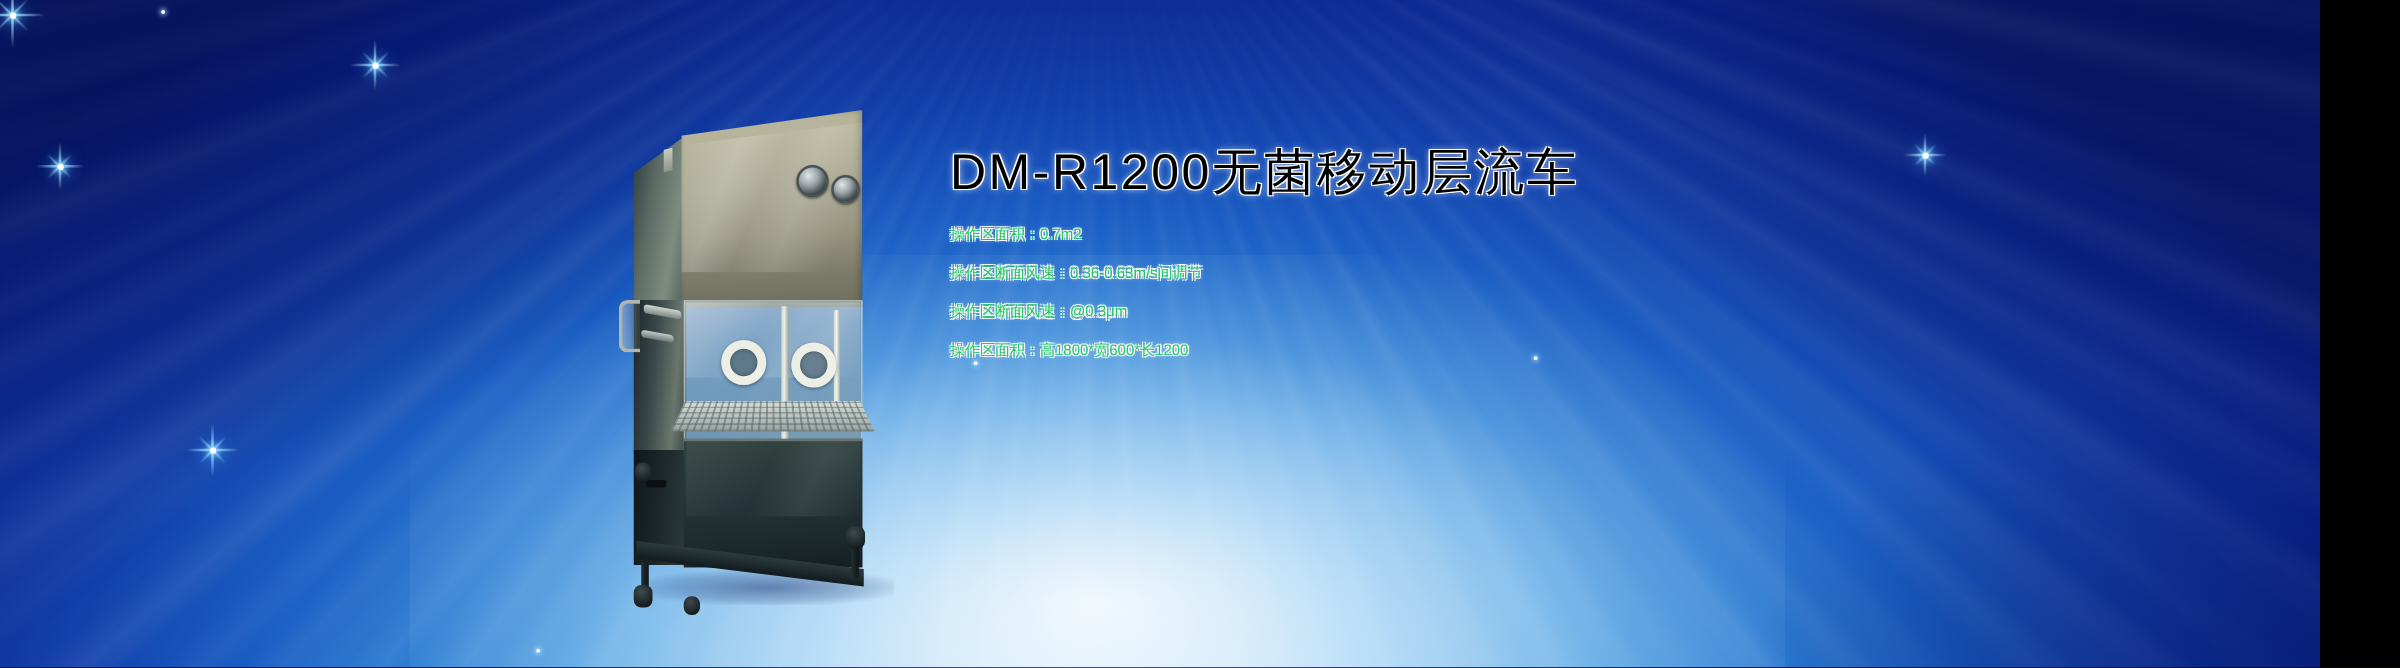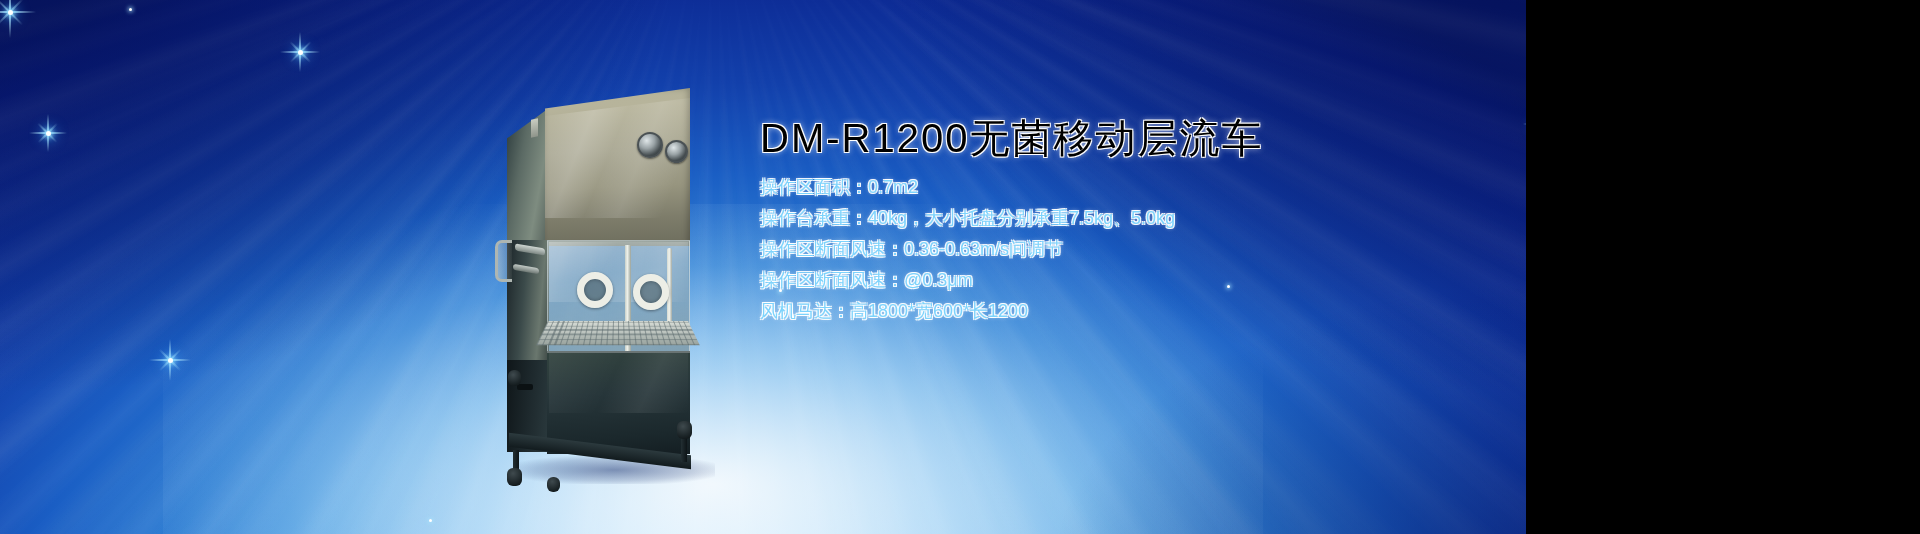--- a/index.html
+++ b/index.html
@@ -2,21 +2,21 @@
 <html><head>
 <meta charset="utf-8">
 <style>
   html, body {
     margin: 0;
     padding: 0;
     background: #000;
   }
   #banner {
     position: relative;
-    width: 1526px;
+    width: 1856px;
     height: 534px;
     overflow: hidden;
     font-family: "Liberation Sans", "DejaVu Sans", sans-serif;
     background: #0a1f86;
   }
 
   
   .bg-base {
     position: absolute;
     inset: 0;
@@ -330,23 +330,23 @@
        1px  1px 0 rgba(255,255,255,0.95),
        0 0 6px rgba(255,255,255,0.85);
   }
   #specs {
     position: absolute;
     left: 760px;
     top: 172px;
     width: 560px;
   }
   #specs .spec-line {
-    font-size: 18px;
+    font-size: 12px;
     line-height: 31px;
-    color: #7dd3fc;
+    color: #22c55e;
     white-space: nowrap;
     text-shadow:
       -1px -1px 0 rgba(255,255,255,0.9),
        1px -1px 0 rgba(255,255,255,0.9),
       -1px  1px 0 rgba(255,255,255,0.9),
        1px  1px 0 rgba(255,255,255,0.9),
        0 0 4px rgba(255,255,255,0.8);
   }
 </style>
 </head>
@@ -442,19 +442,18 @@
     <div class="leg l2"></div>
     <div class="caster c2"></div>
     <div class="caster c3"></div>
     <div class="caster c4"></div>
   </div>
 
   <div id="title">DM-R1200无菌移动层流车</div>
 
   <div id="specs">
       <div class="spec-line">操作区面积：0.7m2</div>
-      <div class="spec-line">操作台承重：40kg，大小托盘分别承重7.5kg、5.0kg</div>
       <div class="spec-line">操作区断面风速：0.36-0.63m/s间调节</div>
       <div class="spec-line">操作区断面风速：@0.3μm</div>
-      <div class="spec-line">风机马达：高1800*宽600*长1200</div>
+      <div class="spec-line">操作区面积：高1800*宽600*长1200</div>
     </div>
 
 </div>
 
 </body></html>

